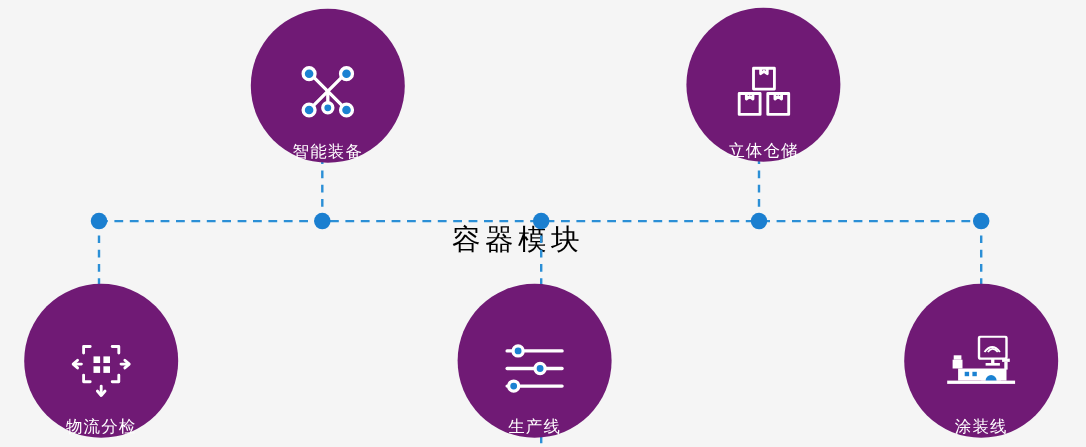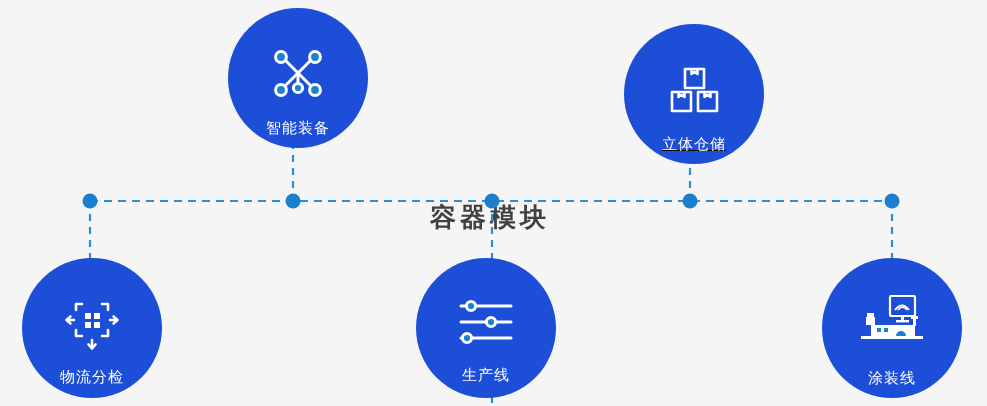--- a/index.html
+++ b/index.html
@@ -14,61 +14,61 @@
     overflow: hidden;
   }
   .stage {
     position: relative;
     width: 987px;
     height: 406px;
     background: #f5f5f5;
   }
   .watermark {
     position: absolute;
-    left: 430px;
+    left: 411px;
     top: 200px;
     font-size: 26px;
     letter-spacing: 4px;
-    color: #404040;
-    font-weight: 700;
+    color: #000000;
+    font-weight: 400;
     user-select: none;
     white-space: nowrap;
   }
   .connector-svg {
     position: absolute;
     left: 0;
     top: 0;
     width: 987px;
     height: 406px;
   }
   .node-circle {
     position: absolute;
     border-radius: 50%;
-    background: #1d4ed8;
+    background: #701a75;
     display: flex;
     flex-direction: column;
     align-items: center;
-    justify-content: center;
+    justify-content: flex-end;
     box-sizing: border-box;
   }
   .node-circle .icon-wrap {
     display: block;
     line-height: 0;
   }
   .node-label {
     color: #ffffff;
     font-size: 15px;
     letter-spacing: 1px;
     white-space: nowrap;
     text-align: center;
   }
   
   .c-top-1 { left: 228px; top: 8px;  width: 140px; height: 140px; padding-top: 28px; }
   .c-top-1 .node-label { margin-top: 16px; }
-  .c-top-2 { left: 624px; top: 24px;  width: 140px; height: 140px; padding-top: 28px; text-decoration: underline; }
+  .c-top-2 { left: 624px; top: 7px;  width: 140px; height: 140px; padding-top: 28px; }
   .c-top-2 .node-label { margin-top: 16px; }
   .c-bot-1 { left: 22px;  top: 258px; width: 140px; height: 140px; padding-top: 26px; }
   .c-bot-1 .node-label { margin-top: 14px; }
   .c-bot-2 { left: 416px; top: 258px; width: 140px; height: 140px; padding-top: 26px; }
   .c-bot-2 .node-label { margin-top: 20px; }
   .c-bot-3 { left: 822px; top: 258px; width: 140px; height: 140px; padding-top: 26px; }
   .c-bot-3 .node-label { margin-top: 24px; }
 </style>
 </head>
 <body>

